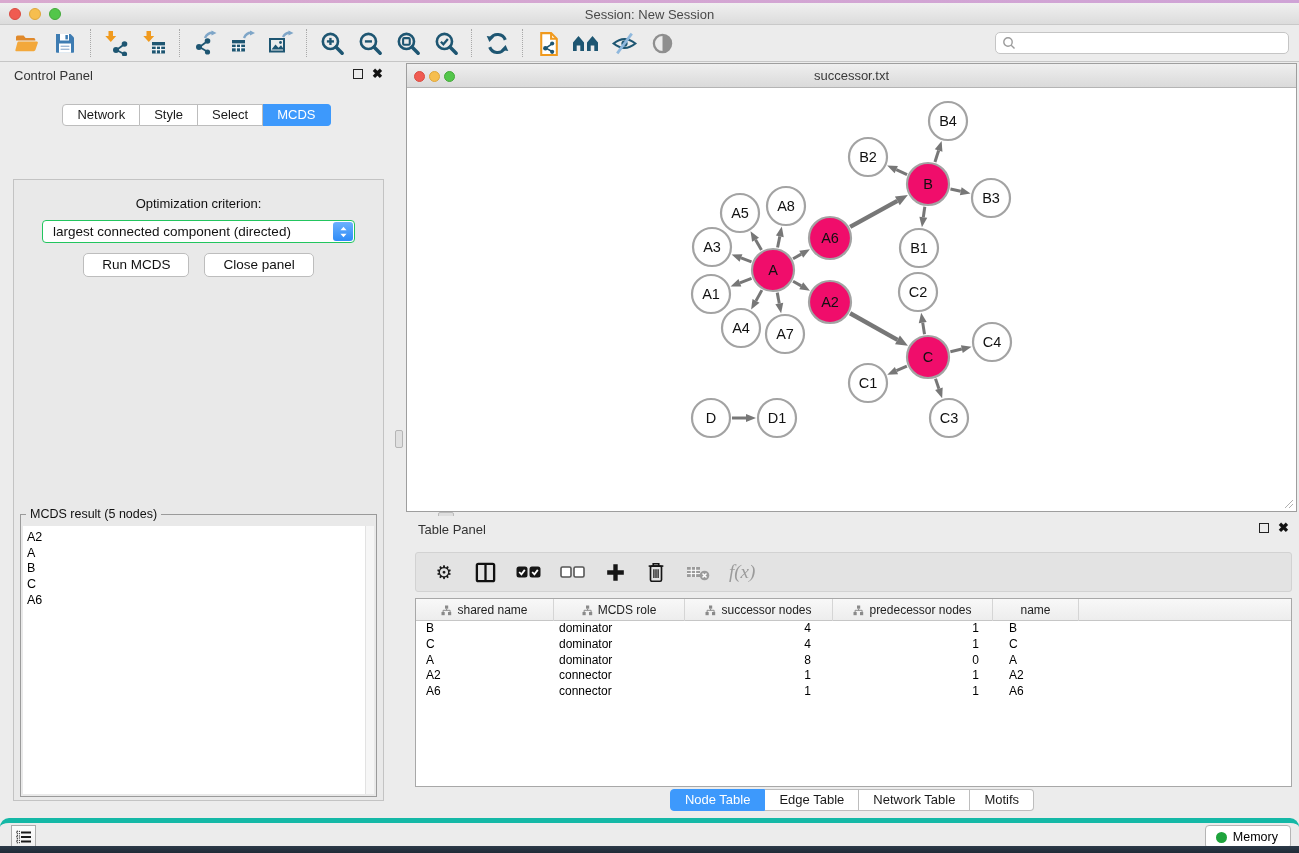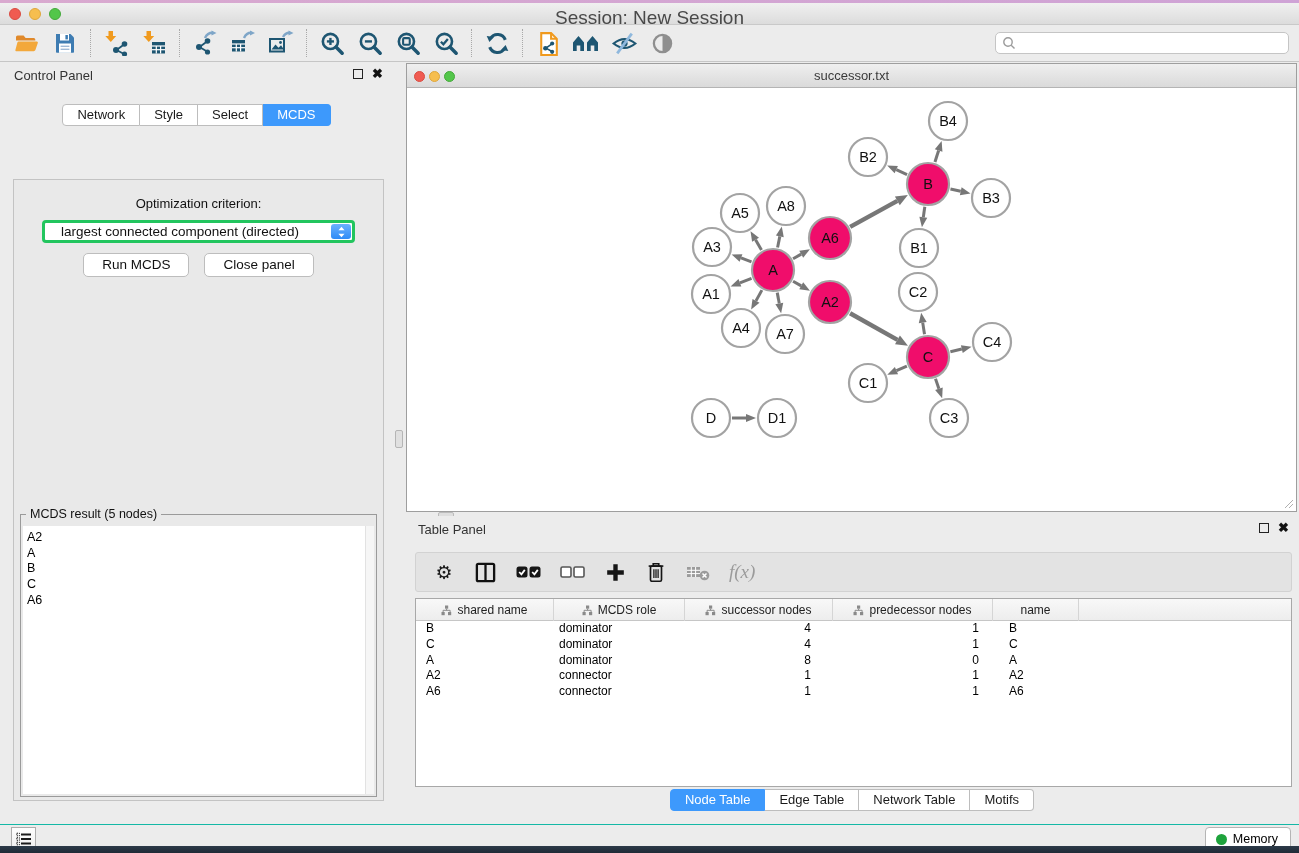--- a/index.html
+++ b/index.html
@@ -12,21 +12,21 @@
 
   
   #titlebar { position:absolute; left:0; top:3px; width:100%; height:22px;
     background:linear-gradient(#f0f0f0,#dcdcdc); border-bottom:1px solid #c9c9c9; }
   .lights { position:absolute; display:flex; gap:8px; }
   #titlebar .lights { left:9px; top:5px; }
   .light { width:12px; height:12px; border-radius:50%; }
   .light.red { background:#f05b51; border:0.5px solid #d94c42; }
   .light.yellow { background:#f6be4f; border:0.5px solid #dfa73c; }
   .light.green { background:#53c64a; border:0.5px solid #44a93a; }
-  #main-title { position:absolute; width:100%; text-align:center; top:4px; font-size:19px; color:#494949; }
+  #main-title { position:absolute; width:100%; text-align:center; top:4px; font-size:13px; color:#494949; }
 
   
   #toolbar { position:absolute; left:0; top:25px; width:100%; height:37px; background:#ECECEC;
     border-bottom:1px solid #c6c6c6; display:flex; align-items:center; padding-left:8px; }
   .tbtn { width:38px; height:32px; display:flex; align-items:center; justify-content:center; cursor:default; }
   .tsep { width:1px; height:28px; margin:0 6px; border-left:1px dotted #a9a9a9; }
   #search-wrap { position:absolute; right:10px; top:7px; width:294px; height:22px; background:#fff;
     border:1px solid #c5c5c5; border-radius:5px; display:flex; align-items:center; padding-left:6px; }
   #search-input { border:none; outline:none; flex:1; height:18px; font-size:12px; background:transparent; margin-left:4px; }
 
@@ -43,22 +43,22 @@
     font-size:13px; padding:2px 14px 3px; cursor:default; }
   .seg-tab.first { border-left:1px solid #bdbdbd; border-radius:4px 0 0 4px; }
   .seg-tab.last { border-radius:0 4px 4px 0; }
   .seg-tab.active { background:#3d99fc; border-color:#3d99fc; color:#fff; }
 
   #cp-tabs { margin-top:14px; }
   #cp-content { position:absolute; left:13px; right:9px; top:117px; bottom:17px;
     background:#E9E9E9; border:1px solid #c3c3c3; }
   #opt-label { text-align:center; margin-top:16px; font-size:13px; color:#111; }
   #criterion-select { position:absolute; left:28px; top:40px; width:313px; height:23px; background:#fff;
-    border:3px solid #22c55e; border-radius:4px; font-size:13.5px; color:#111; display:flex; align-items:center;
-    padding-left:16px; }
+    border:1px solid #22c55e; border-radius:4px; font-size:13.5px; color:#111; display:flex; align-items:center;
+    padding-left:10px; }
   #criterion-select .chev { position:absolute; right:1px; top:1px; bottom:1px; width:20px; border-radius:3px;
     background:linear-gradient(#6cb1fd,#2e8bf7); display:flex; align-items:center; justify-content:center; }
   .btn-row { position:absolute; top:73px; left:0; width:100%; display:flex; justify-content:center; gap:15px; }
   .mac-btn { background:#fff; border:1px solid #bdbdbd; border-radius:5px; font-size:13.5px; color:#111;
     padding:3px 18px 4px; font-family:"Liberation Sans",sans-serif; }
 
   #mcds-fieldset { position:absolute; left:6px; right:6px; top:334px; bottom:3px;
     border:1px solid #9a9a9a;padding-left:32px; }
   #mcds-legend { position:absolute; left:5px; top:-8px; background:#E9E9E9; padding:0 4px; font-size:12.5px; color:#111; }
   #mcds-list { position:absolute; left:2px; right:2px; top:11px; bottom:2px; background:#fff; overflow:hidden; }
@@ -96,21 +96,21 @@
   .th { display:flex; align-items:center; justify-content:center; gap:5px; font-size:12px; color:#222;
     border-right:1px solid #d5d5d5; height:22px; }
   .th.no-sep { border-right:none; }
   .tr { height:15.8px; }
   .td { font-size:12px; color:#000; line-height:15.8px; white-space:nowrap; overflow:hidden; }
   .td.a-l0 { padding-left:10px; } .td.a-l1 { padding-left:5px; } .td.a-l4 { padding-left:16px; }
   .td.a-r2 { text-align:right; padding-right:22px; } .td.a-r3 { text-align:right; padding-right:14px; }
   #tp-tabs { position:absolute; left:0; width:100%; top:273px; display:flex; justify-content:center; }
 
   
-  #status-bar { position:absolute; left:0; bottom:1px; width:100%; height:28px; background:#ECECEC; border-top:1px solid #14b8a6; }
+  #status-bar { position:absolute; left:0; bottom:7px; width:100%; height:28px; background:#ECECEC; border-top:5px solid #14b8a6;border-radius:9px; }
   #list-btn { position:absolute; left:11px; top:2px; width:25px; height:24px; background:linear-gradient(#fdfdfd,#efefef);
     border:1px solid #adadad; display:flex; align-items:center; justify-content:center; }
   #memory-btn { position:absolute; right:8px; top:2px; height:24px; background:#fff; border:1px solid #b5b5b5;
     border-radius:4px; display:flex; align-items:center; gap:6px; padding:0 12px 0 10px; font-size:12.5px; color:#000; }
   #memory-dot { width:11px; height:11px; border-radius:50%; background:#1ea33c; }
 </style>
 </head>
 <body>
 
 <div id="app">

